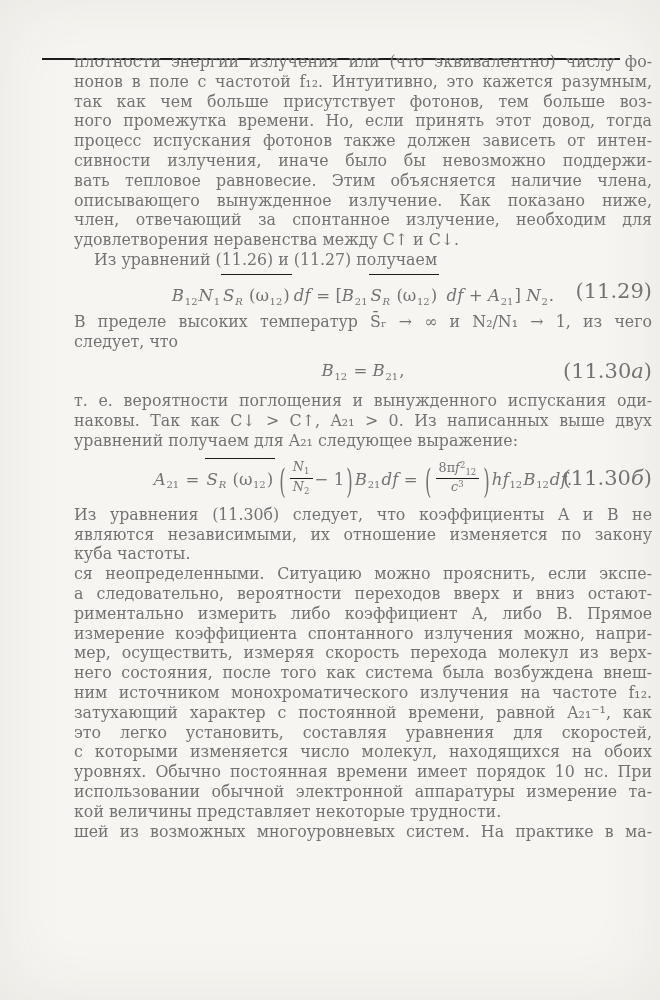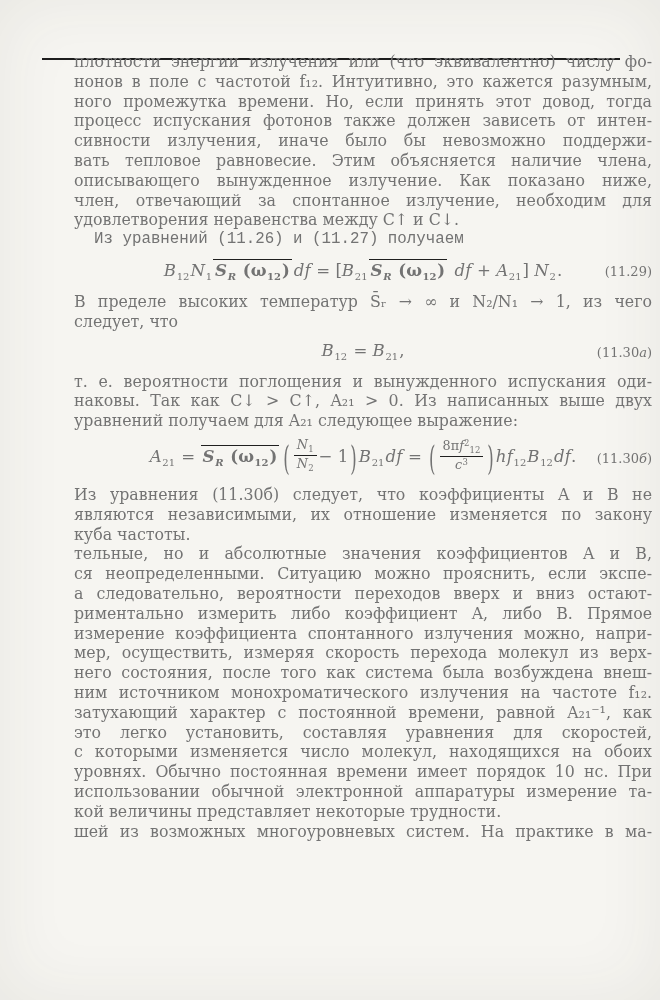--- a/index.html
+++ b/index.html
@@ -33,68 +33,69 @@
     font-size:15.8px; line-height:19.8px; color:#737373;margin-left:32px;
   }
   .para { margin:0; }
   .tline {
     display:block;
     text-align:justify;
     text-align-last:justify;
     white-space:normal;
   }
   .tline.noj { text-align-last:left; }
-  .tline.ind { text-indent:20px;font-family:Liberation Mono, monospace; }
+  .tline.ind { text-indent:20px; }
   
   .eqrow {
     position:relative; display:flex; align-items:center; justify-content:center;
     width:578px; line-height:normal;
   }
   .eqrow.h29  { height:42px; }
   .eqrow.h30a { height:40px;justify-content:center; }
   .eqrow.h30b { height:54px; }
   .eqbody { font-size:16.6px; white-space:nowrap; }
   .eqbody i { font-style:italic; letter-spacing:0.2px; }
   .eqbody sub { font-size:10px; vertical-align:-3.5px; margin:0 1px 0 0.5px; font-style:normal; }
   .eqbody sub.subit { font-style:italic; }
   .eqbody sup { font-size:10px; vertical-align:6px; font-style:normal; }
   .ovl {
     display:inline-block; border-top:1.4px solid #1f1f1f;
-    padding:1px 2px 0 2px; margin-right:2px; line-height:1.15;font-weight:bold;
+    padding:11px 2px 0 2px; margin-right:2px; line-height:1.15;
   }
   .frac {
     display:inline-block; vertical-align:middle; text-align:center;
     font-size:12.8px; line-height:1.15; margin:0 2px; position:relative; top:-2px;
   }
   .frac .fn { display:block; border-bottom:1.2px solid #1f1f1f; padding:0 3px 1px 3px; }
   .frac .fd { display:block; padding-top:1px; }
   .frac sub { font-size:8.5px; vertical-align:-2.5px; margin:0; }
   .frac sup { font-size:8.5px; vertical-align:4px; margin:0; }
   .bp {
     display:inline-block; transform:scaleY(2.0); transform-origin:center;
     vertical-align:-2px; margin:0 2px; font-size:16.6px;
   }
   .eqnum {
     position:absolute; right:0; top:50%; transform:translateY(-50%);
-    font-size:13px; white-space:nowrap;
+    font-size:21px; white-space:nowrap;
   }
   .eqnum i { font-style:italic; }
 </style>
 </head>
 <body>
 
 <div class="page">
 
   <div class="head-rule"></div>
 
   <main class="content">
 
     <div class="para">
         <span class="tline">плотности энергии излучения или (что эквивалентно) числу фо-</span>
         <span class="tline">нонов в поле с частотой f₁₂. Интуитивно, это кажется разумным,</span>
+        <span class="tline">так как чем больше присутствует фотонов, тем больше воз-</span>
         <span class="tline">ного промежутка времени. Но, если принять этот довод, тогда</span>
         <span class="tline">процесс испускания фотонов также должен зависеть от интен-</span>
         <span class="tline">сивности излучения, иначе было бы невозможно поддержи-</span>
         <span class="tline">вать тепловое равновесие. Этим объясняется наличие члена,</span>
         <span class="tline">описывающего вынужденное излучение. Как показано ниже,</span>
         <span class="tline">член, отвечающий за спонтанное излучение, необходим для</span>
         <span class="tline noj">удовлетворения неравенства между C↑ и C↓.</span>
       </div>
 
     <div class="para">
@@ -127,21 +128,20 @@
       <span class="eqnum"><span>(11.30</span><i>б</i><span>)</span></span>
     </div>
 
     <div class="para">
         <span class="tline">Из уравнения (11.30б) следует, что коэффициенты A и B не</span>
         <span class="tline">являются независимыми, их отношение изменяется по закону</span>
         <span class="tline noj">куба частоты.</span>
       </div>
 
     <div class="para">
-        <span class="tline">тельные, но и абсолютные значения коэффициентов A и B,</span>
         <span class="tline">ся неопределенными. Ситуацию можно прояснить, если экспе-</span>
         <span class="tline">а следовательно, вероятности переходов вверх и вниз остают-</span>
         <span class="tline">риментально измерить либо коэффициент A, либо B. Прямое</span>
         <span class="tline">измерение коэффициента спонтанного излучения можно, напри-</span>
         <span class="tline">мер, осуществить, измеряя скорость перехода молекул из верх-</span>
         <span class="tline">него состояния, после того как система была возбуждена внеш-</span>
         <span class="tline">ним источником монохроматического излучения на частоте f₁₂.</span>
         <span class="tline">затухающий характер с постоянной времени, равной A₂₁⁻¹, как</span>
         <span class="tline">это легко установить, составляя уравнения для скоростей,</span>
         <span class="tline">с которыми изменяется число молекул, находящихся на обоих</span>

